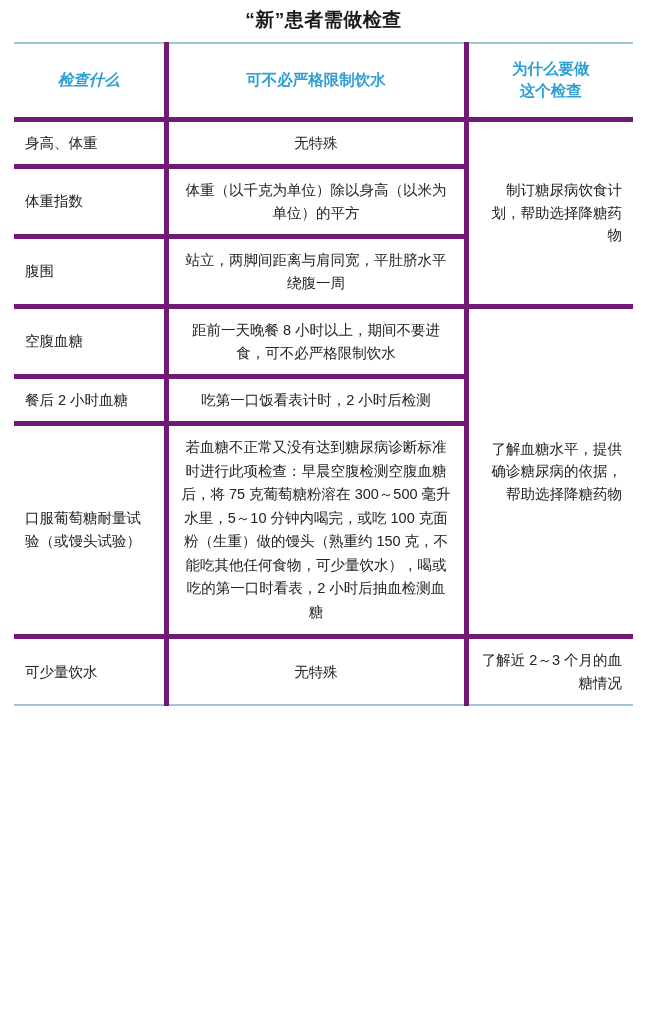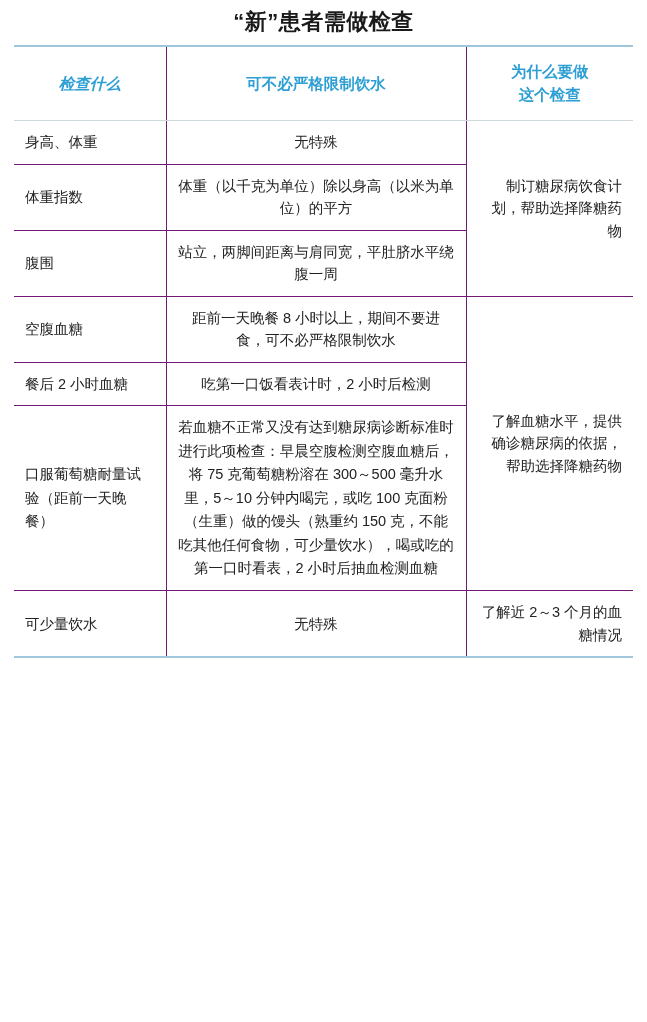--- a/index.html
+++ b/index.html
@@ -16,40 +16,40 @@
   }
   .page {
     width: 647px;
     height: 1022px;
     box-sizing: border-box;
     padding: 0 14px;
     position: relative;
   }
   .title {
     text-align: center;
-    font-size: 22px;
+    font-size: 19px;
     font-weight: bold;
     color: #1a1a1a;
     letter-spacing: 0.5px;
     padding: 9px 0 10px 0;
     line-height: 1.2;
   }
   table.checks {
     width: 619px;
     border-collapse: collapse;
     table-layout: fixed;
     font-size: 14.5px;
     line-height: 1.55;
   }
   table.checks col.c1 { width: 152px; }
   table.checks col.c2 { width: 300px; }
   table.checks col.c3 { width: 167px; }
 
   table.checks th, table.checks td {
-    border: 1px solid #701a75;
+    border: 5px solid #701a75;
     vertical-align: middle;
     padding: 10px 11px;
     box-sizing: border-box;
   }
   table.checks thead th {
     color: #2e9fd4;
     font-weight: bold;
     text-align: center;
     font-size: 15.5px;
     padding: 14px 8px;
@@ -144,21 +144,21 @@
       <tr>
         <td class="col1">
             <span class="cell-text">餐后 2 小时血糖</span>
           </td>
         <td class="col2">
             <span class="cell-text">吃第一口饭看表计时，2 小时后检测</span>
           </td>
       </tr>
       <tr class="r-tall">
         <td class="col1">
-            <span class="cell-text">口服葡萄糖耐量试验（距前一天晚餐）</span>
+            <span class="cell-text">口服葡萄糖耐量试验（或馒头试验）</span>
           </td>
         <td class="col2">
             <span class="cell-text">若血糖不正常又没有达到糖尿病诊断标准时进行此项检查：早晨空腹检测空腹血糖后，将 75 克葡萄糖粉溶在 300～500 毫升水里，5～10 分钟内喝完，或吃 100 克面粉（生重）做的馒头（熟重约 150 克，不能吃其他任何食物，可少量饮水），喝或吃的第一口时看表，2 小时后抽血检测血糖</span>
           </td>
       </tr>
       <tr>
         <td class="col1">
             <span class="cell-text">可少量饮水</span>
           </td>
         <td class="col2">

